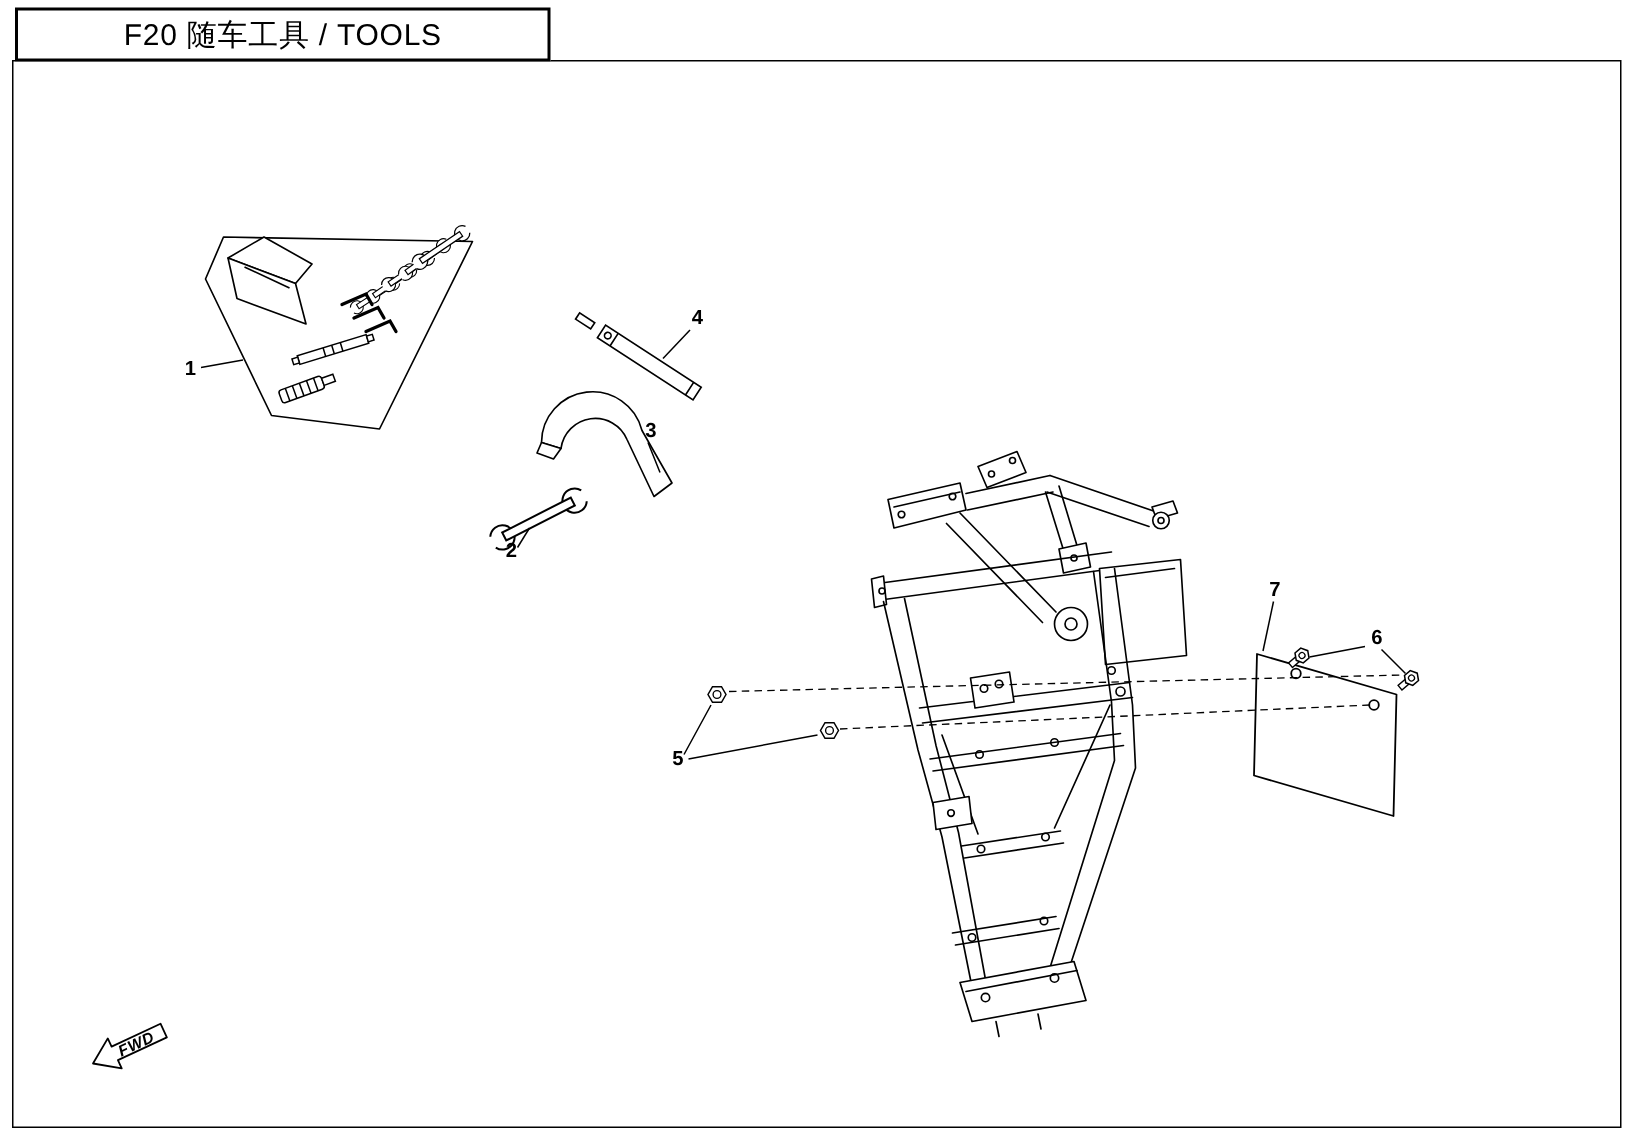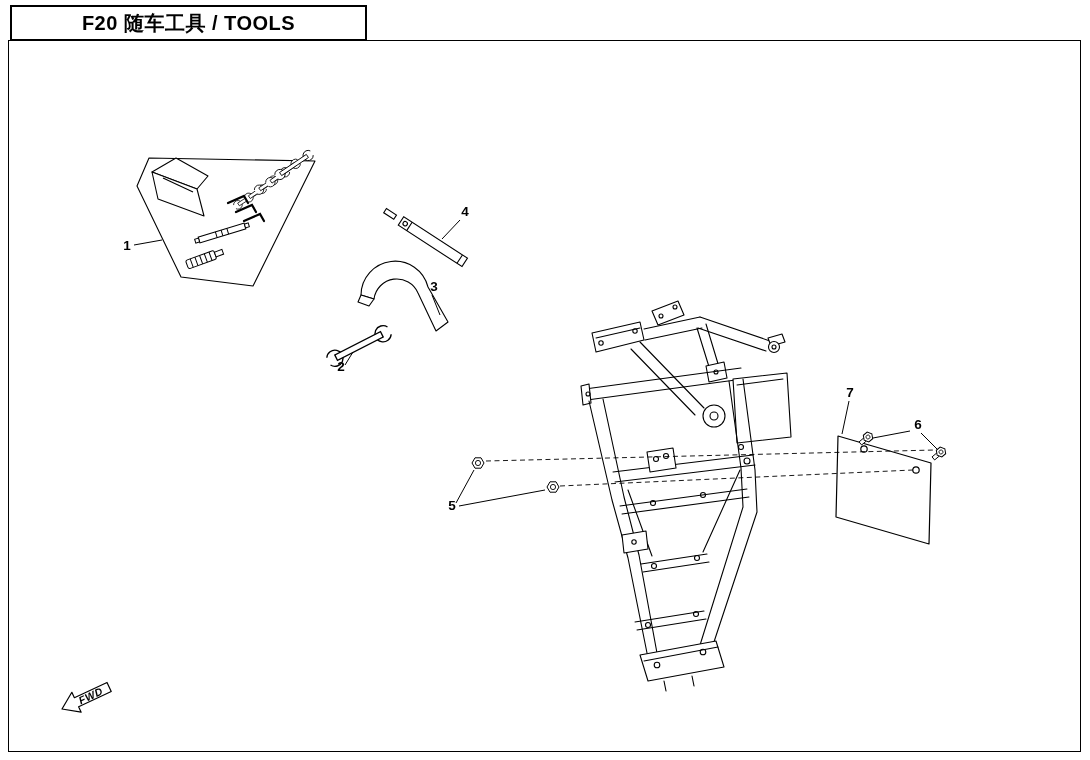--- a/index.html
+++ b/index.html
@@ -10,21 +10,21 @@
   }
   .main-border {
     position:absolute; left:8px; top:40px; width:1073px; height:712px;
     border:1.5px solid #000;
   }
   .title-box {
     position:absolute; left:10px; top:5px; width:357px; height:36px;
     border:2px solid #000; background:#fff;
     display:flex; align-items:center; justify-content:center;
   }
-  .title-text { font-size:20px; font-weight:bold; letter-spacing:.5px; white-space:nowrap; }
+  .title-text { font-size:20px; font-weight:normal; letter-spacing:.5px; white-space:nowrap; }
   .art { position:absolute; left:0; top:0; }
   svg text { font-family:"Liberation Sans", sans-serif; }
 </style>
 </head>
 <body>
 
 <div class="page">
 
   <div class="main-border"></div>
 

